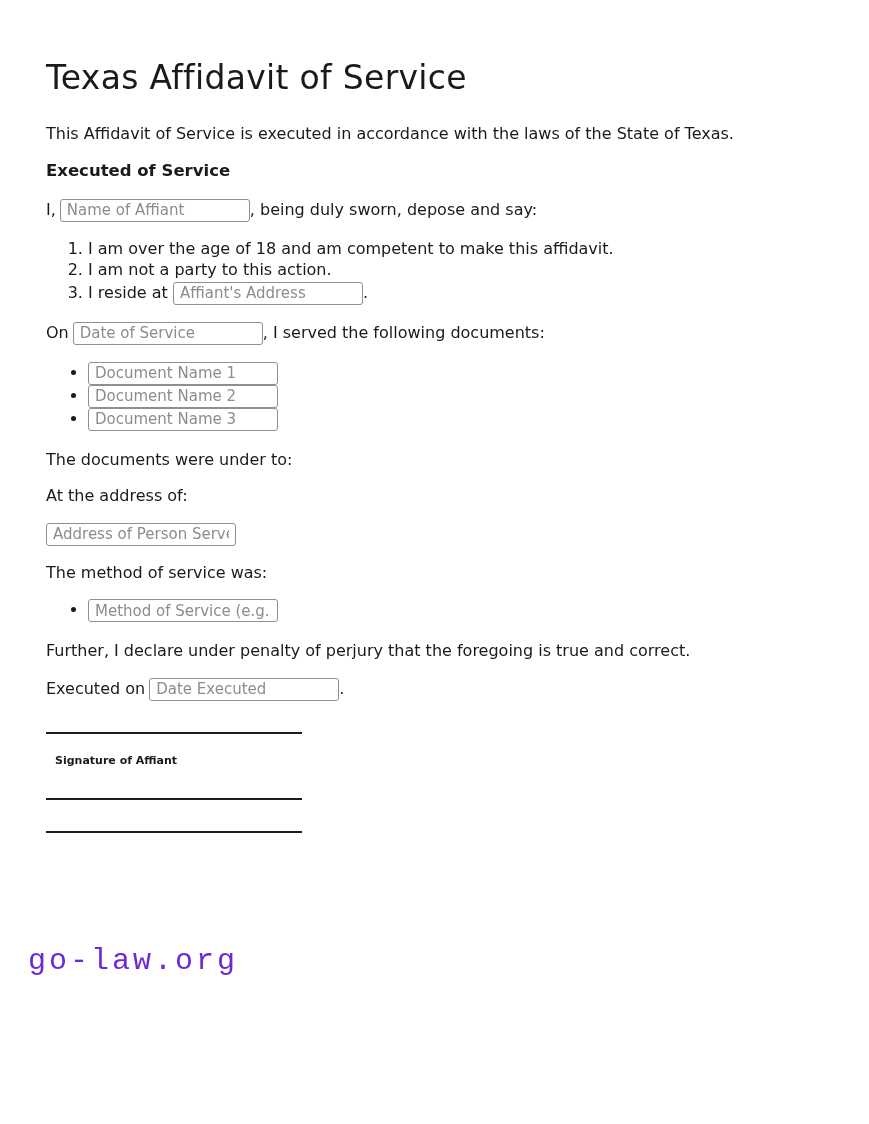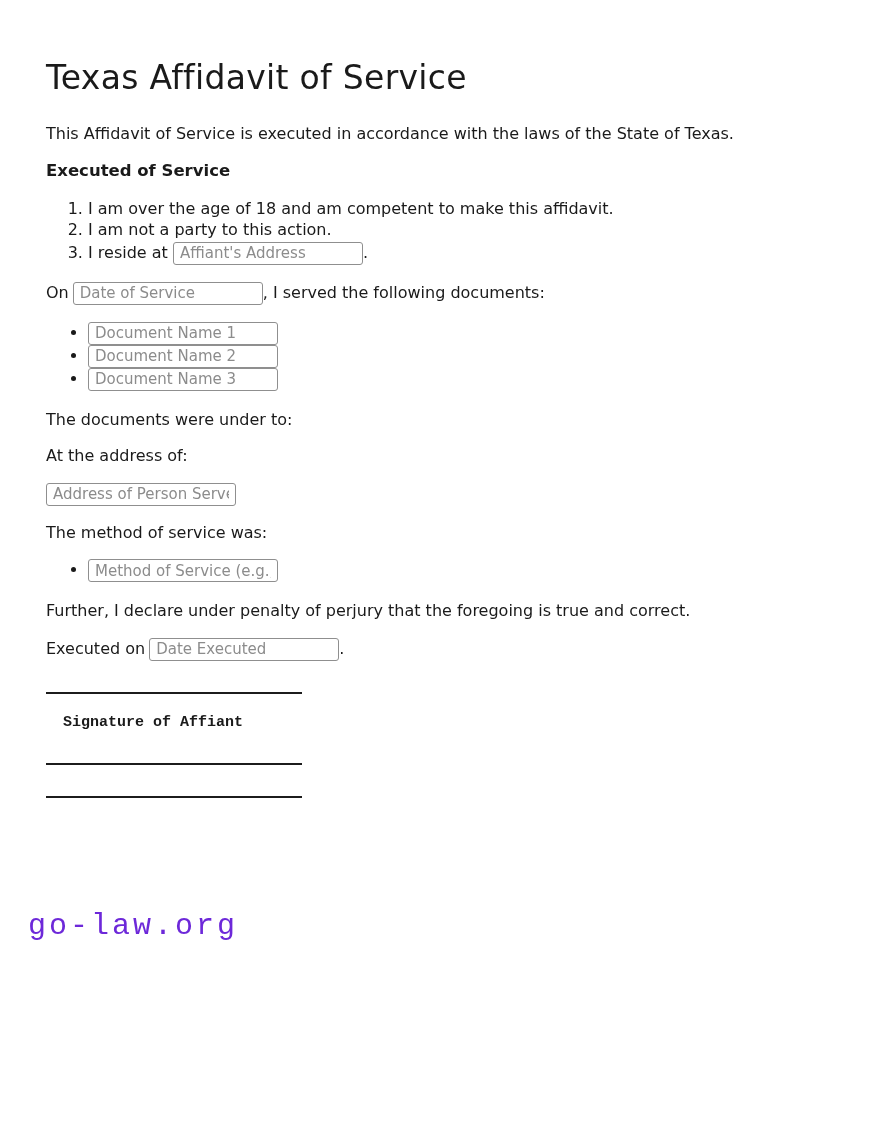--- a/index.html
+++ b/index.html
@@ -55,43 +55,43 @@
   input.field::placeholder { color: #8c8c8c; opacity: 1; }
   .inline-row input.field { margin-left: 4px; }
   .sig-line {
     width: 256px;
     border-bottom: 2px solid #1c1c1c;
     height: 0;
     margin-top: 31px;
   }
   .sig-label {
     font-weight: bold;
-    font-size: 15px;
-    margin: 20px 0 0 17px;
-    font-family: Liberation Mono, monospace;
+    font-size: 11px;
+    margin: 20px 0 0 9px;
   }
   .footer-brand {
     margin: 110px 0 0 -18px;
     font-family: "Liberation Mono", "DejaVu Sans Mono", monospace;
     font-size: 30px;
     letter-spacing: 3px;
     color: #6d28d9;
   }
 </style>
 </head>
 <body>
 
 <div class="page">
 
   <h1 class="doc-title">Texas Affidavit of Service</h1>
 
   <p class="intro">This Affidavit of Service is executed in accordance with the laws of the State of Texas.</p>
 
   <p class="section-heading">Executed of Service</p>
 
+  <p class="inline-row"><span>I,</span><input class="field" type="text" placeholder="Name of Affiant" style=""><span>, being duly sworn, depose and say:</span></p>
 
   <ol class="statements">
     <li>I am over the age of 18 and am competent to make this affidavit.</li>
     <li>I am not a party to this action.</li>
     <li><span>I reside at</span>
       <input class="field" type="text" placeholder="Affiant's Address" style=""><span>.</span></li>
   </ol>
 
   <p class="inline-row"><span>On</span><input class="field" type="text" placeholder="Date of Service" style=""><span>, I served the following documents:</span></p>
 

